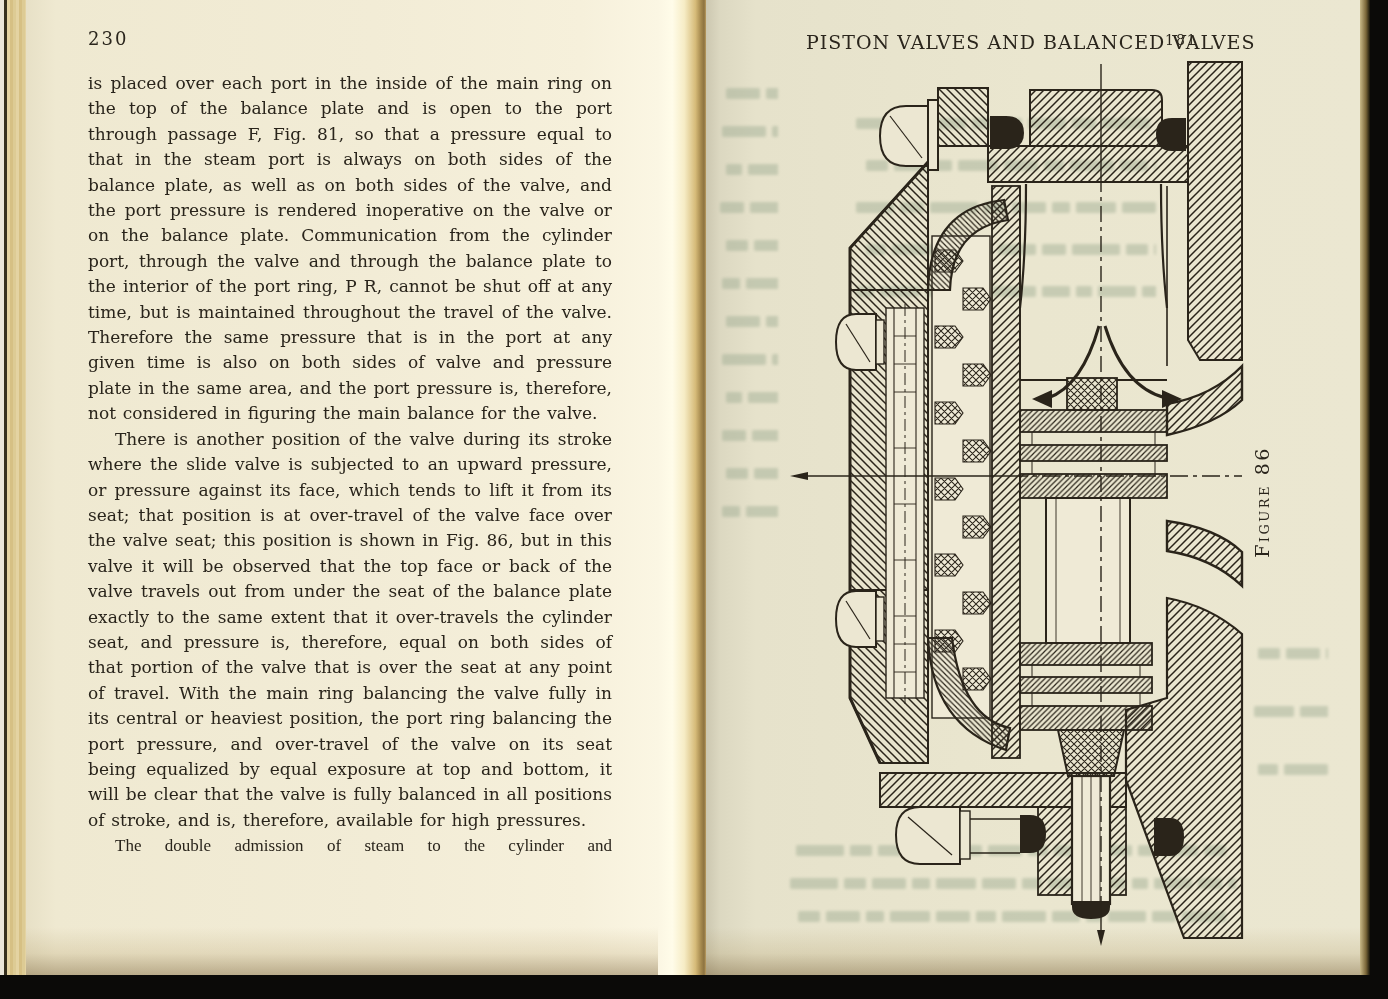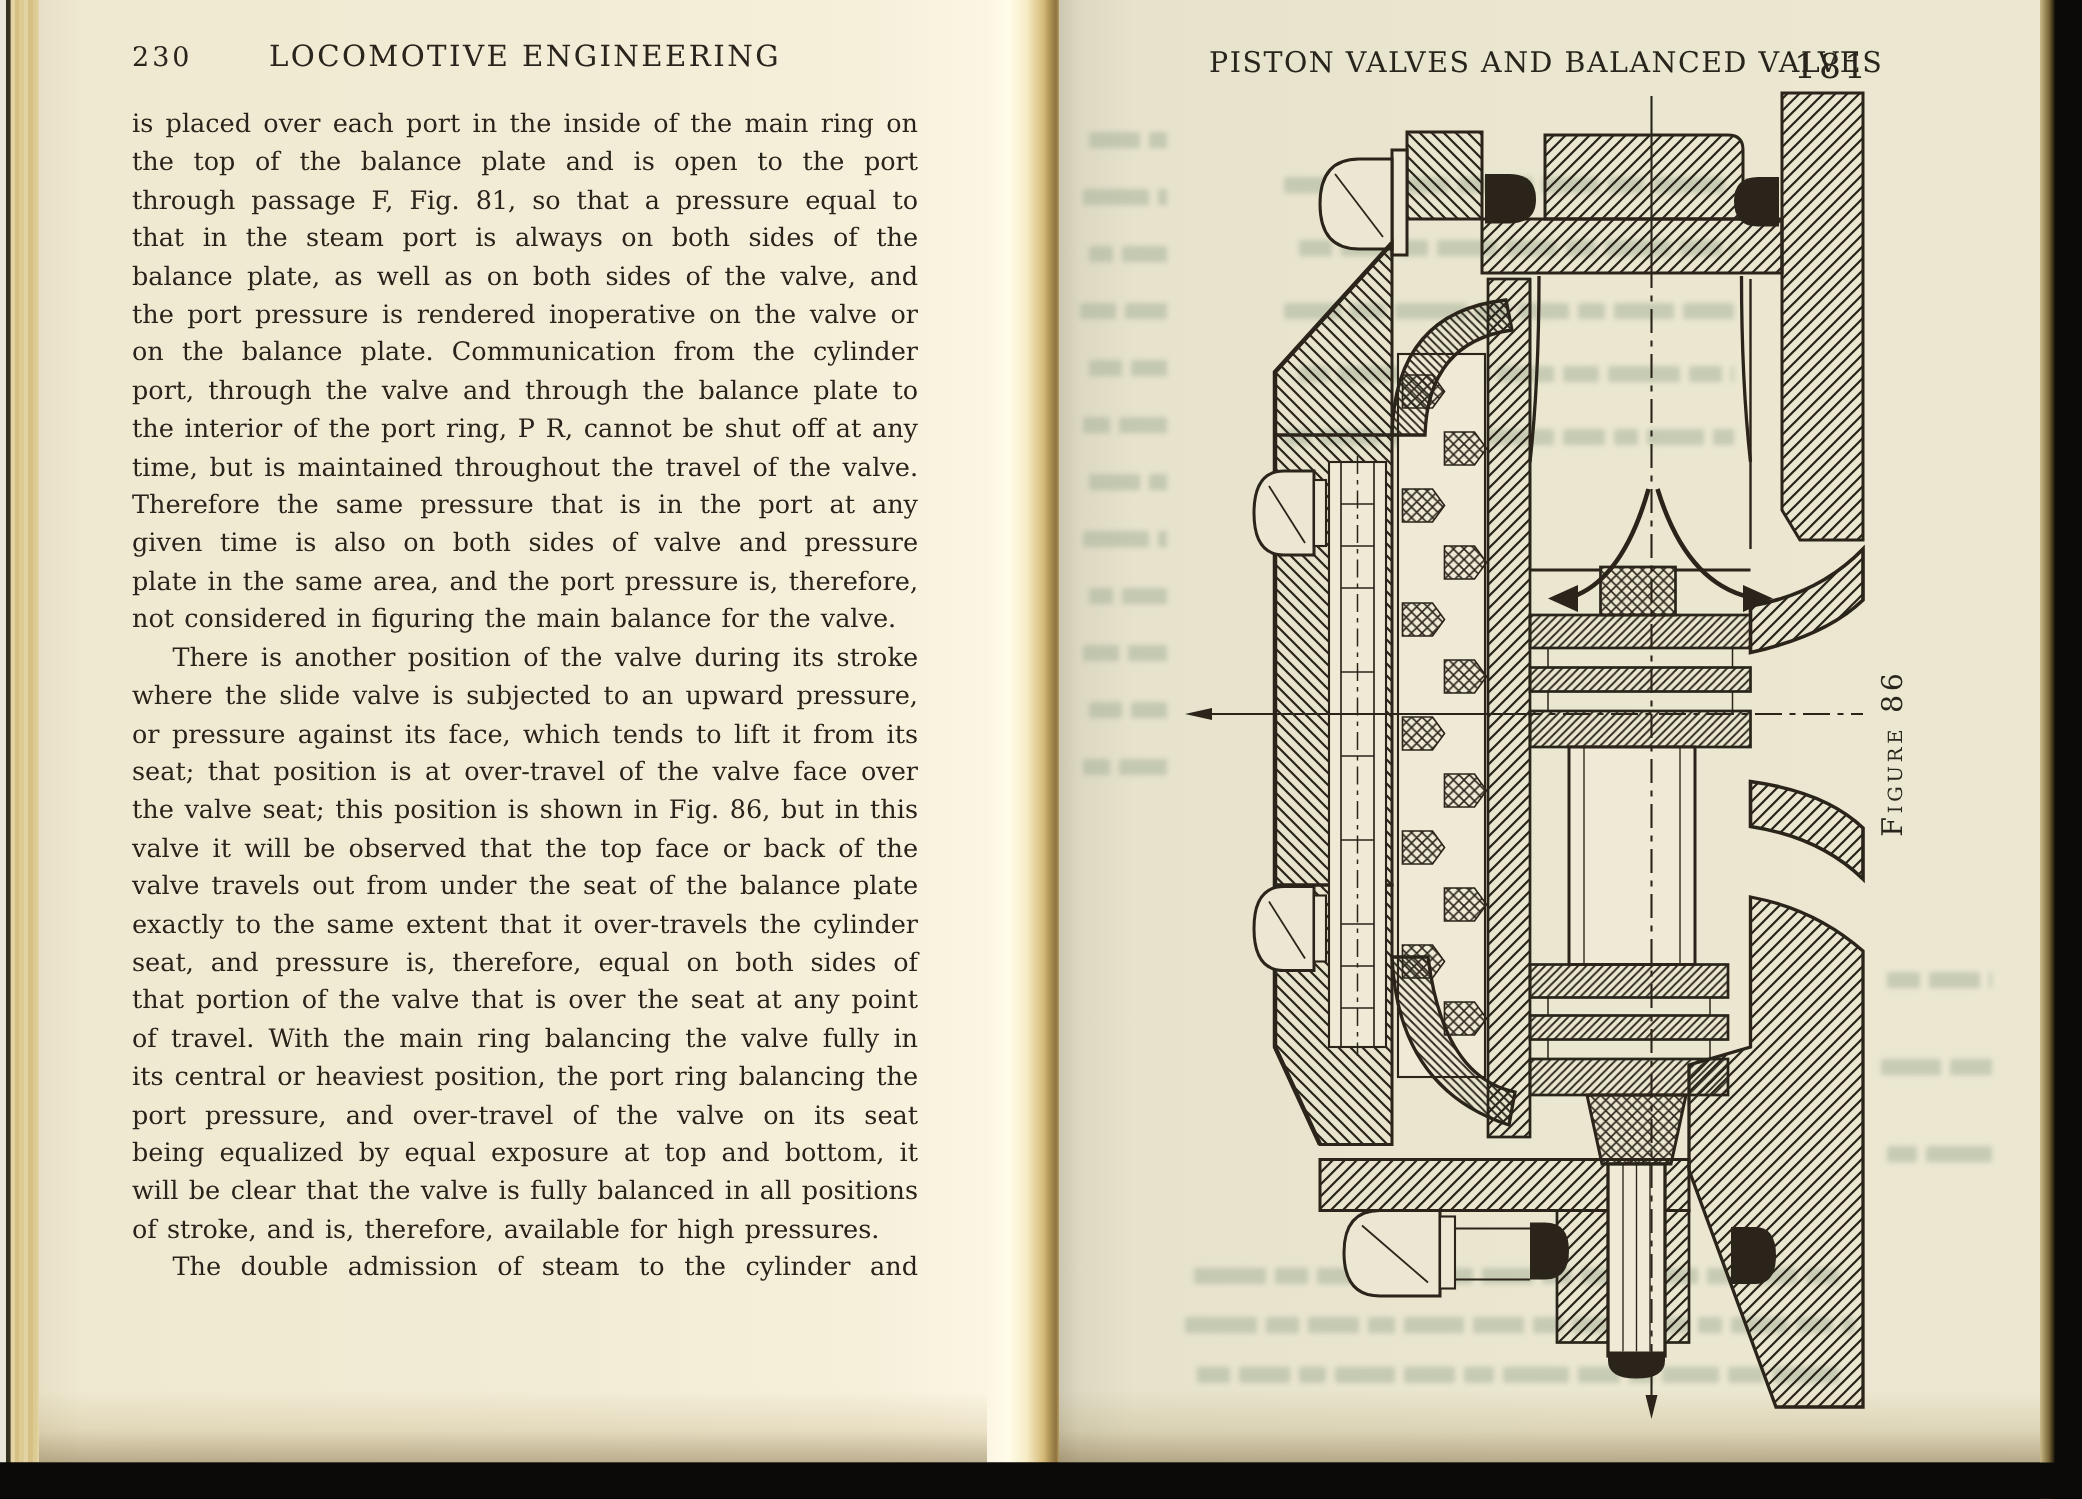--- a/index.html
+++ b/index.html
@@ -28,26 +28,26 @@
           background:linear-gradient(90deg,#ccc7b0 0,#dcd8c1 14px,#e6e2cb 50px,#eae6cf 50%,#ebe7d1 100%);}
 
   
   .lp-num{position:absolute;top:28px;left:62px;font-size:18px;letter-spacing:2px;color:#2a251c;}
   .lp-title{position:absolute;top:26px;left:62px;width:524px;text-align:center;
           font-size:19.5px;letter-spacing:1.6px;color:#2a251c;}
   .lp-body{position:absolute;top:71px;left:62px;width:524px;font-size:17px;line-height:25.4px;
           text-align:justify;color:#29241b;word-spacing:1.4px;}
   .lp-body p{margin:0;}
   .lp-body p.indent{text-indent:27px;}
-  .lp-body p.runon{text-align-last:justify;}
+  .lp-body p.runon{text-align-last:justify;font-family:Liberation Serif, serif;}
 
   
   .rp-title{position:absolute;top:31px;left:100px;width:360px;text-align:center;
           font-size:19px;letter-spacing:1px;color:#2a251c;white-space:nowrap;}
-  .rp-num{position:absolute;top:32px;left:490px;font-size:23px;letter-spacing:2px;color:#2a251c;}
+  .rp-num{position:absolute;top:32px;left:459px;font-size:14px;letter-spacing:2px;color:#2a251c;}
   .figure-svg{position:absolute;top:58px;left:74px;width:470px;height:895px;z-index:2;}
   .figure-label{position:absolute;top:491px;left:496px;width:120px;height:22px;z-index:3;
           transform:rotate(-90deg);text-align:center;font-variant:small-caps;
           font-size:19px;letter-spacing:2.5px;color:#2a251c;}
 
   
   .ghost{position:absolute;inset:0;z-index:1;pointer-events:none;}
   .ghost-row{position:absolute;display:flex;gap:6px;filter:blur(1.8px);opacity:.45;overflow:hidden;}
   .ghost-row i{display:block;height:11px;background:#9dab92;border-radius:2px;flex:none;}
 </style>
@@ -55,21 +55,20 @@
 <body>
 
 <div class="scan">
 
   <div class="edge-white"></div>
   <div class="edge-dark"></div>
   <div class="deckle"></div>
 
   <div class="page page-left">
     <div class="lp-num">230</div>
-    <div class="lp-title">LOCOMOTIVE ENGINEERING</div>
     <div class="lp-body">
       <p class="para">is placed over each port in the inside of the main ring on the top of the balance plate and is open to the port through passage F, Fig. 81, so that a pressure equal to that in the steam port is always on both sides of the balance plate, as well as on both sides of the valve, and the port pressure is rendered inoperative on the valve or on the balance plate. Communication from the cylinder port, through the valve and through the balance plate to the interior of the port ring, P R, cannot be shut off at any time, but is maintained throughout the travel of the valve. Therefore the same pressure that is in the port at any given time is also on both sides of valve and pressure plate in the same area, and the port pressure is, therefore, not considered in figuring the main balance for the valve.</p>
       <p class="para indent">There is another position of the valve during its stroke where the slide valve is subjected to an upward pressure, or pressure against its face, which tends to lift it from its seat; that position is at over-travel of the valve face over the valve seat; this position is shown in Fig. 86, but in this valve it will be observed that the top face or back of the valve travels out from under the seat of the balance plate exactly to the same extent that it over-travels the cylinder seat, and pressure is, therefore, equal on both sides of that portion of the valve that is over the seat at any point of travel. With the main ring balancing the valve fully in its central or heaviest position, the port ring balancing the port pressure, and over-travel of the valve on its seat being equalized by equal exposure at top and bottom, it will be clear that the valve is fully balanced in all positions of stroke, and is, therefore, available for high pressures.</p>
       <p class="para indent runon">The double admission of steam to the cylinder and</p>
     </div>
   </div>
 
   <div class="gutter"></div>
 
   <div class="page page-right">

